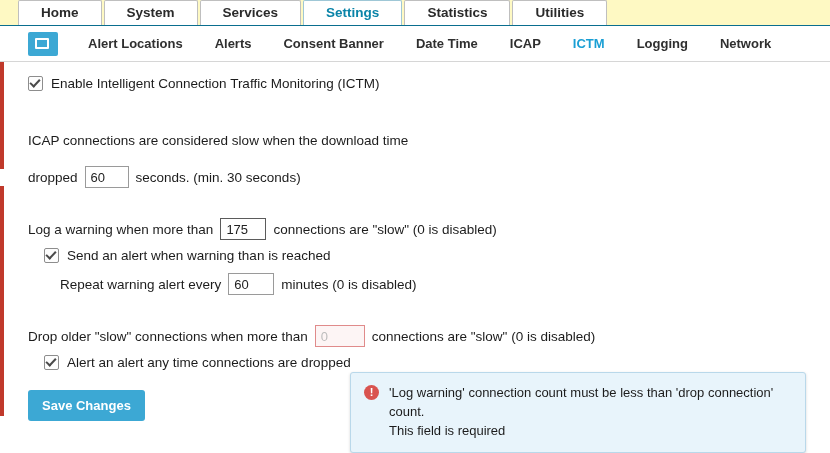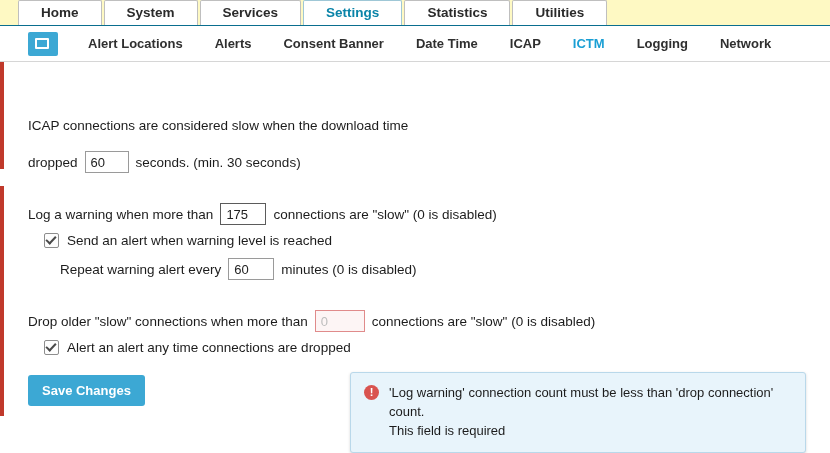--- a/index.html
+++ b/index.html
@@ -242,20 +242,24 @@
   <div class="subitem active">ICTM</div>
   <div class="subitem">Logging</div>
   <div class="subitem">Network</div>
 </div>
 
 <div class="left-rail"></div>
 <div class="left-rail2"></div>
 
 <div class="content">
 
+  <div class="row">
+    <span class="chk checked"></span>
+    <span class="lbl">Enable Intelligent Connection Traffic Monitoring (ICTM)</span>
+  </div>
 
   <div class="gap-a"></div>
 
   <div class="row">
     <span class="lbl">ICAP connections are considered slow when the download time</span>
   </div>
 
   <div class="gap-b"></div>
 
   <div class="row">
@@ -269,21 +273,21 @@
   <div class="row">
     <span class="lbl">Log a warning when more than</span>
     <input class="txtbox w-md focused" type="text" value="175" style="">
     <span class="lbl">connections are "slow" (0 is disabled)</span>
   </div>
 
   <div style="height:8px"></div>
 
   <div class="row indent-1">
     <span class="chk checked"></span>
-    <span class="lbl">Send an alert when warning level is reached</span>
+    <span class="lbl">Send an alert when warning than is reached</span>
   </div>
 
   <div style="height:10px"></div>
 
   <div class="row indent-2">
     <span class="lbl">Repeat warning alert every</span>
     <input class="txtbox w-md" type="text" value="60" style="">
     <span class="lbl">minutes (0 is disabled)</span>
   </div>
 

